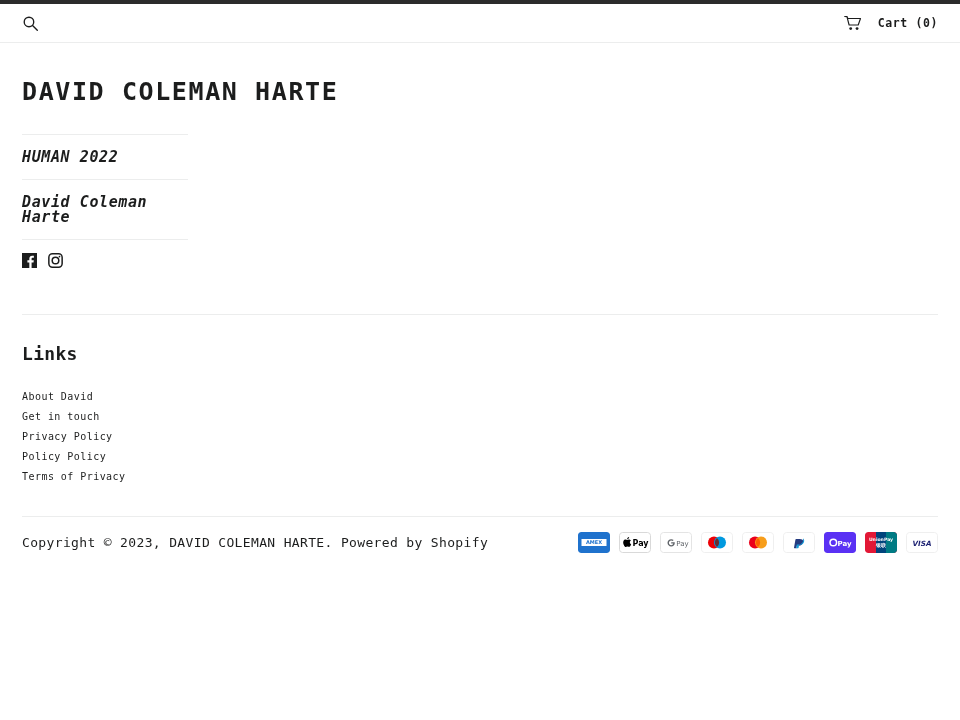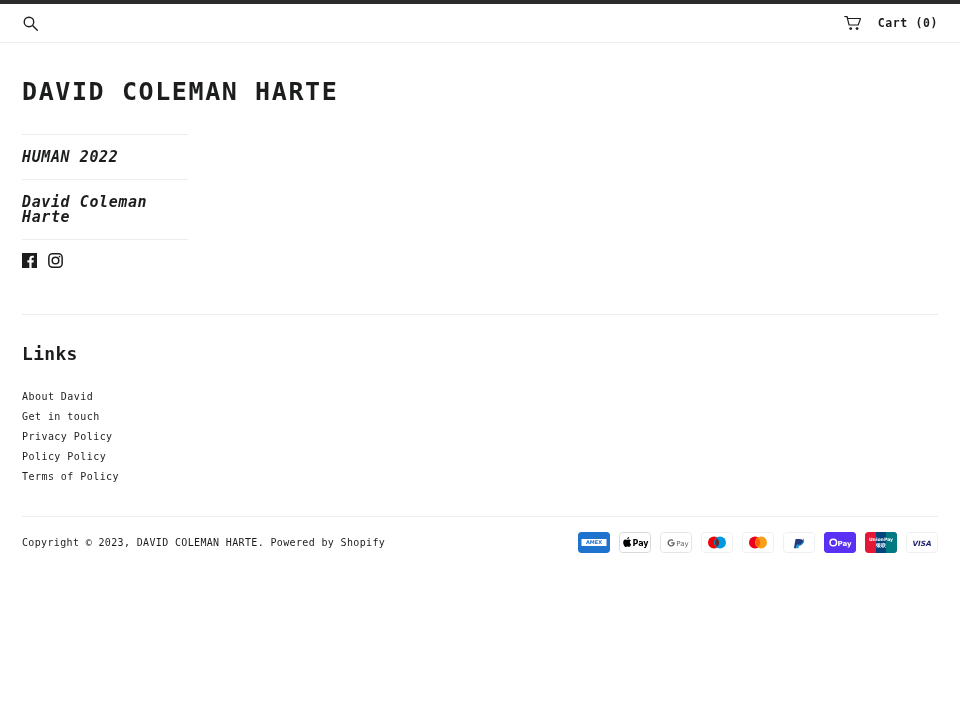--- a/index.html
+++ b/index.html
@@ -159,21 +159,21 @@
     font-weight: 400;
   }
 
   .footer-bottom {
     display: flex;
     align-items: center;
     justify-content: space-between;
     padding-top: 15px;
   }
   .copyright {
-    font-size: 10px;
+    font-size: 13px;
     letter-spacing: 0.35px;
     color: #1c1d1d;
   }
   .copyright a { color: #1c1d1d; text-decoration: none; }
 
   .payment-row {
     display: flex;
     align-items: center;
     gap: 9px;
   }
@@ -250,21 +250,21 @@
 <div class="footer">
   <div class="rule"></div>
 
   <div class="links-heading">Links</div>
 
   <ul class="link-list">
     <li><a href="#">About David</a></li>
     <li><a href="#">Get in touch</a></li>
     <li><a href="#">Privacy Policy</a></li>
     <li><a href="#">Policy Policy</a></li>
-    <li><a href="#">Terms of Policy</a></li>
+    <li><a href="#">Terms of Privacy</a></li>
   </ul>
 
   <div style="margin-top:30px" class="rule"></div>
 
   <div class="footer-bottom">
     <div class="copyright"><span>Copyright © 2023, </span><a href="#">DAVID COLEMAN HARTE</a><span>. Powered by </span><a href="#">Shopify</a></div>
 
     <div class="payment-row">
 
       <span class="pay">

